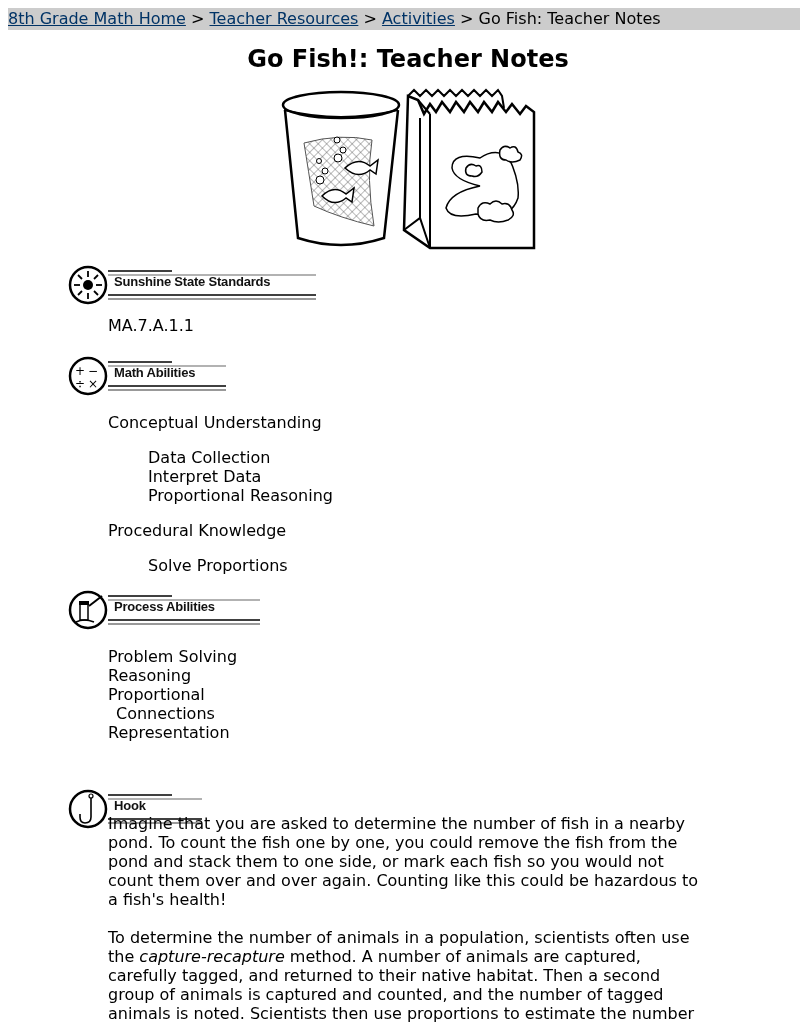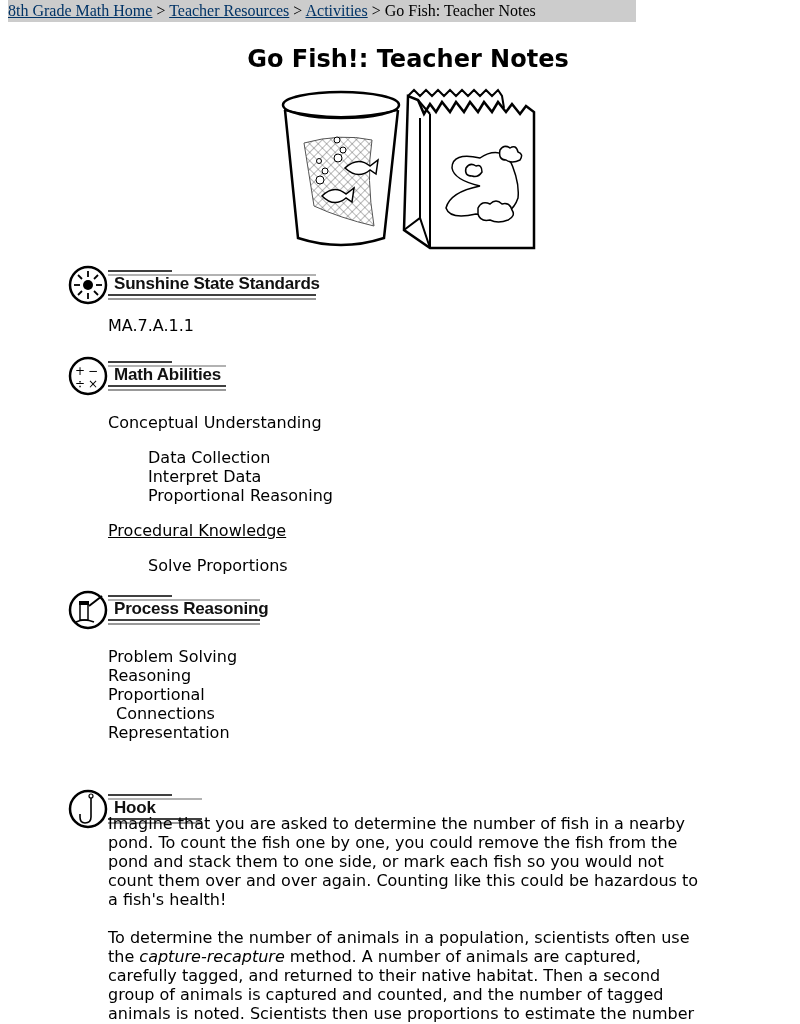--- a/index.html
+++ b/index.html
@@ -2,35 +2,35 @@
 <html><head>
 <meta charset="utf-8">
 <style>
   html, body { margin: 0; padding: 0; background: #ffffff; }
   body {
     width: 800px; height: 1024px; overflow: hidden;
     font-family: "DejaVu Sans", sans-serif; font-size: 16px; color: #000;
     position: relative;
   }
   .breadcrumb {
-    position: absolute; left: 8px; top: 0; width: 628px; height: 22px;
-    background: #cccccc; line-height: 21px; white-space: nowrap; font-family: Liberation Serif, serif;
+    position: absolute; left: 8px; top: 8px; width: 792px; height: 22px;
+    background: #cccccc; line-height: 21px; white-space: nowrap;
   }
   .breadcrumb a { color: #003366; text-decoration: underline; }
   .breadcrumb .sep, .breadcrumb .current { color: #000; }
   .page-title {
     position: absolute; left: 0; top: 44px; width: 816px; text-align: center;
     font-weight: bold; font-size: 24px; margin: 0; line-height: 30px;
   }
   .hero { position: absolute; left: 280px; top: 88px; width: 258px; height: 164px; }
   .section-header { position: absolute; left: 68px; height: 40px; display: flex; align-items: center; }
   .section-header svg { display: block; }
   .hdr-label {
     position: absolute; left: 46px; top: 9px; font-family: "Liberation Sans", sans-serif;
-    font-weight: bold; font-size: 17px; color: #111; white-space: nowrap; letter-spacing: -0.2px;
+    font-weight: bold; font-size: 13px; color: #111; white-space: nowrap; letter-spacing: -0.2px;
   }
   .txt { position: absolute; white-space: nowrap; line-height: 19px; }
   .para {
     position: absolute; left: 108px; width: 600px; line-height: 19px; margin: 0;
   }
 </style>
 </head>
 <body>
 
 <div class="breadcrumb">
@@ -110,36 +110,36 @@
     <text x="20" y="19" font-family="DejaVu Sans, sans-serif" font-size="12">−</text>
     <text x="7" y="32" font-family="DejaVu Sans, sans-serif" font-size="12">÷</text>
     <text x="20" y="32" font-family="DejaVu Sans, sans-serif" font-size="12">×</text>
   </svg>
   <span class="hdr-label">Math Abilities</span>
 </div>
 <div class="txt" style="left:108px;top:413px;">Conceptual Understanding</div>
 <div class="txt" style="left:148px;top:448px;">Data Collection</div>
 <div class="txt" style="left:148px;top:467px;text-align:center;">Interpret Data</div>
 <div class="txt" style="left:148px;top:486px;text-align:center;">Proportional Reasoning</div>
-<div class="txt" style="left:108px;top:521px;text-decoration:underline;">Procedural Knowledge</div>
+<div class="txt" style="left:108px;top:521px;">Procedural Knowledge</div>
 <div class="txt" style="left:148px;top:556px;">Solve Proportions</div>
 
 <div class="section-header" style="top:590px;width:205px;">
   <svg width="205" height="40" viewBox="0 0 205 40">
     <line x1="40" y1="6" x2="104" y2="6" stroke="#000" stroke-width="1.5"></line>
     <line x1="40" y1="10" x2="192" y2="10" stroke="#999" stroke-width="1.5"></line>
     <line x1="40" y1="30" x2="192" y2="30" stroke="#000" stroke-width="1.5"></line>
     <line x1="40" y1="34" x2="192" y2="34" stroke="#999" stroke-width="2"></line>
     <circle cx="20" cy="20" r="18" fill="#fff" stroke="#000" stroke-width="2.5"></circle>
     <rect x="12" y="14" width="8" height="16" fill="#fff" stroke="#000" stroke-width="1.5"></rect>
     <rect x="11" y="11" width="10" height="4" fill="#000"></rect>
     <line x1="21" y1="16" x2="34" y2="6" stroke="#000" stroke-width="2"></line>
     <path d="M8 32 Q16 28 26 32" fill="none" stroke="#000" stroke-width="1.5"></path>
   </svg>
-  <span class="hdr-label">Process Reasoning</span>
+  <span class="hdr-label">Process Abilities</span>
 </div>
 <div class="txt" style="left:108px;top:647px;">Problem Solving</div>
 <div class="txt" style="left:108px;top:666px;">Reasoning</div>
 <div class="txt" style="left:108px;top:685px;">Proportional</div>
 <div class="txt" style="left:108px;top:704px;margin-left:8px;">Connections</div>
 <div class="txt" style="left:108px;top:723px;">Representation</div>
 
 <div class="section-header" style="top:789px;width:140px;text-align:center;">
   <svg width="140" height="40" viewBox="0 0 140 40">
     <line x1="40" y1="6" x2="104" y2="6" stroke="#000" stroke-width="1.5"></line>

